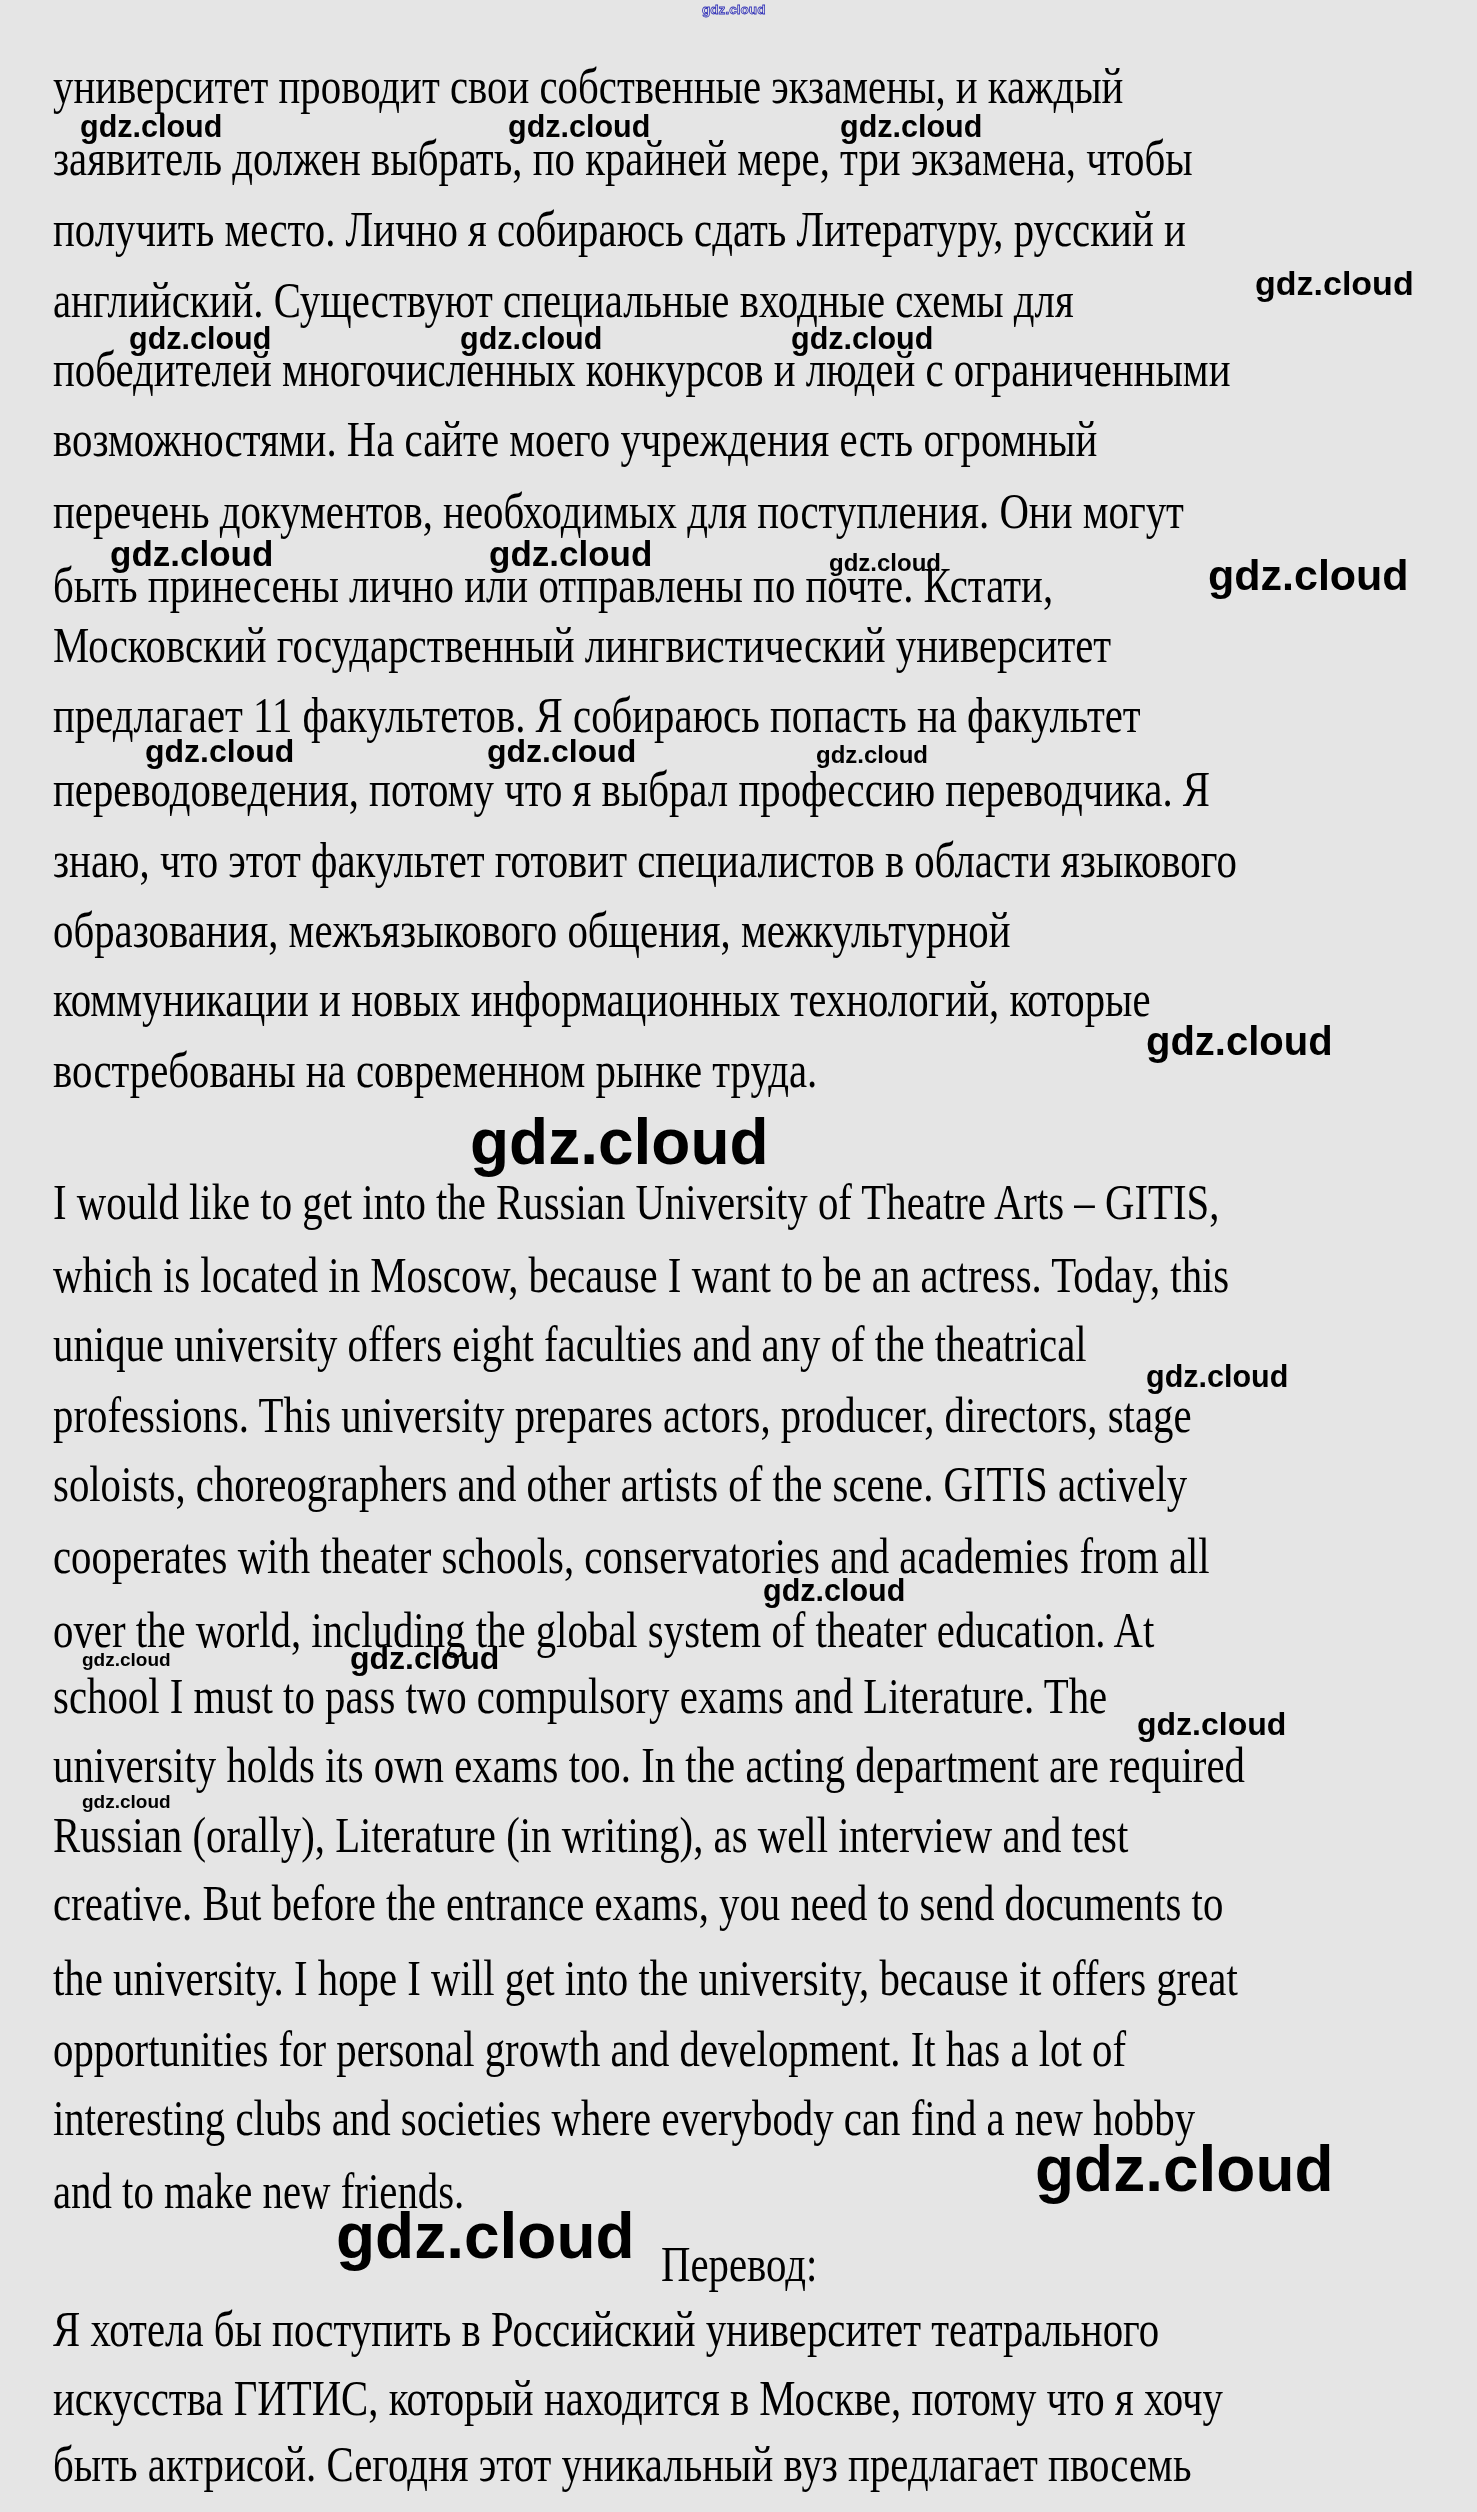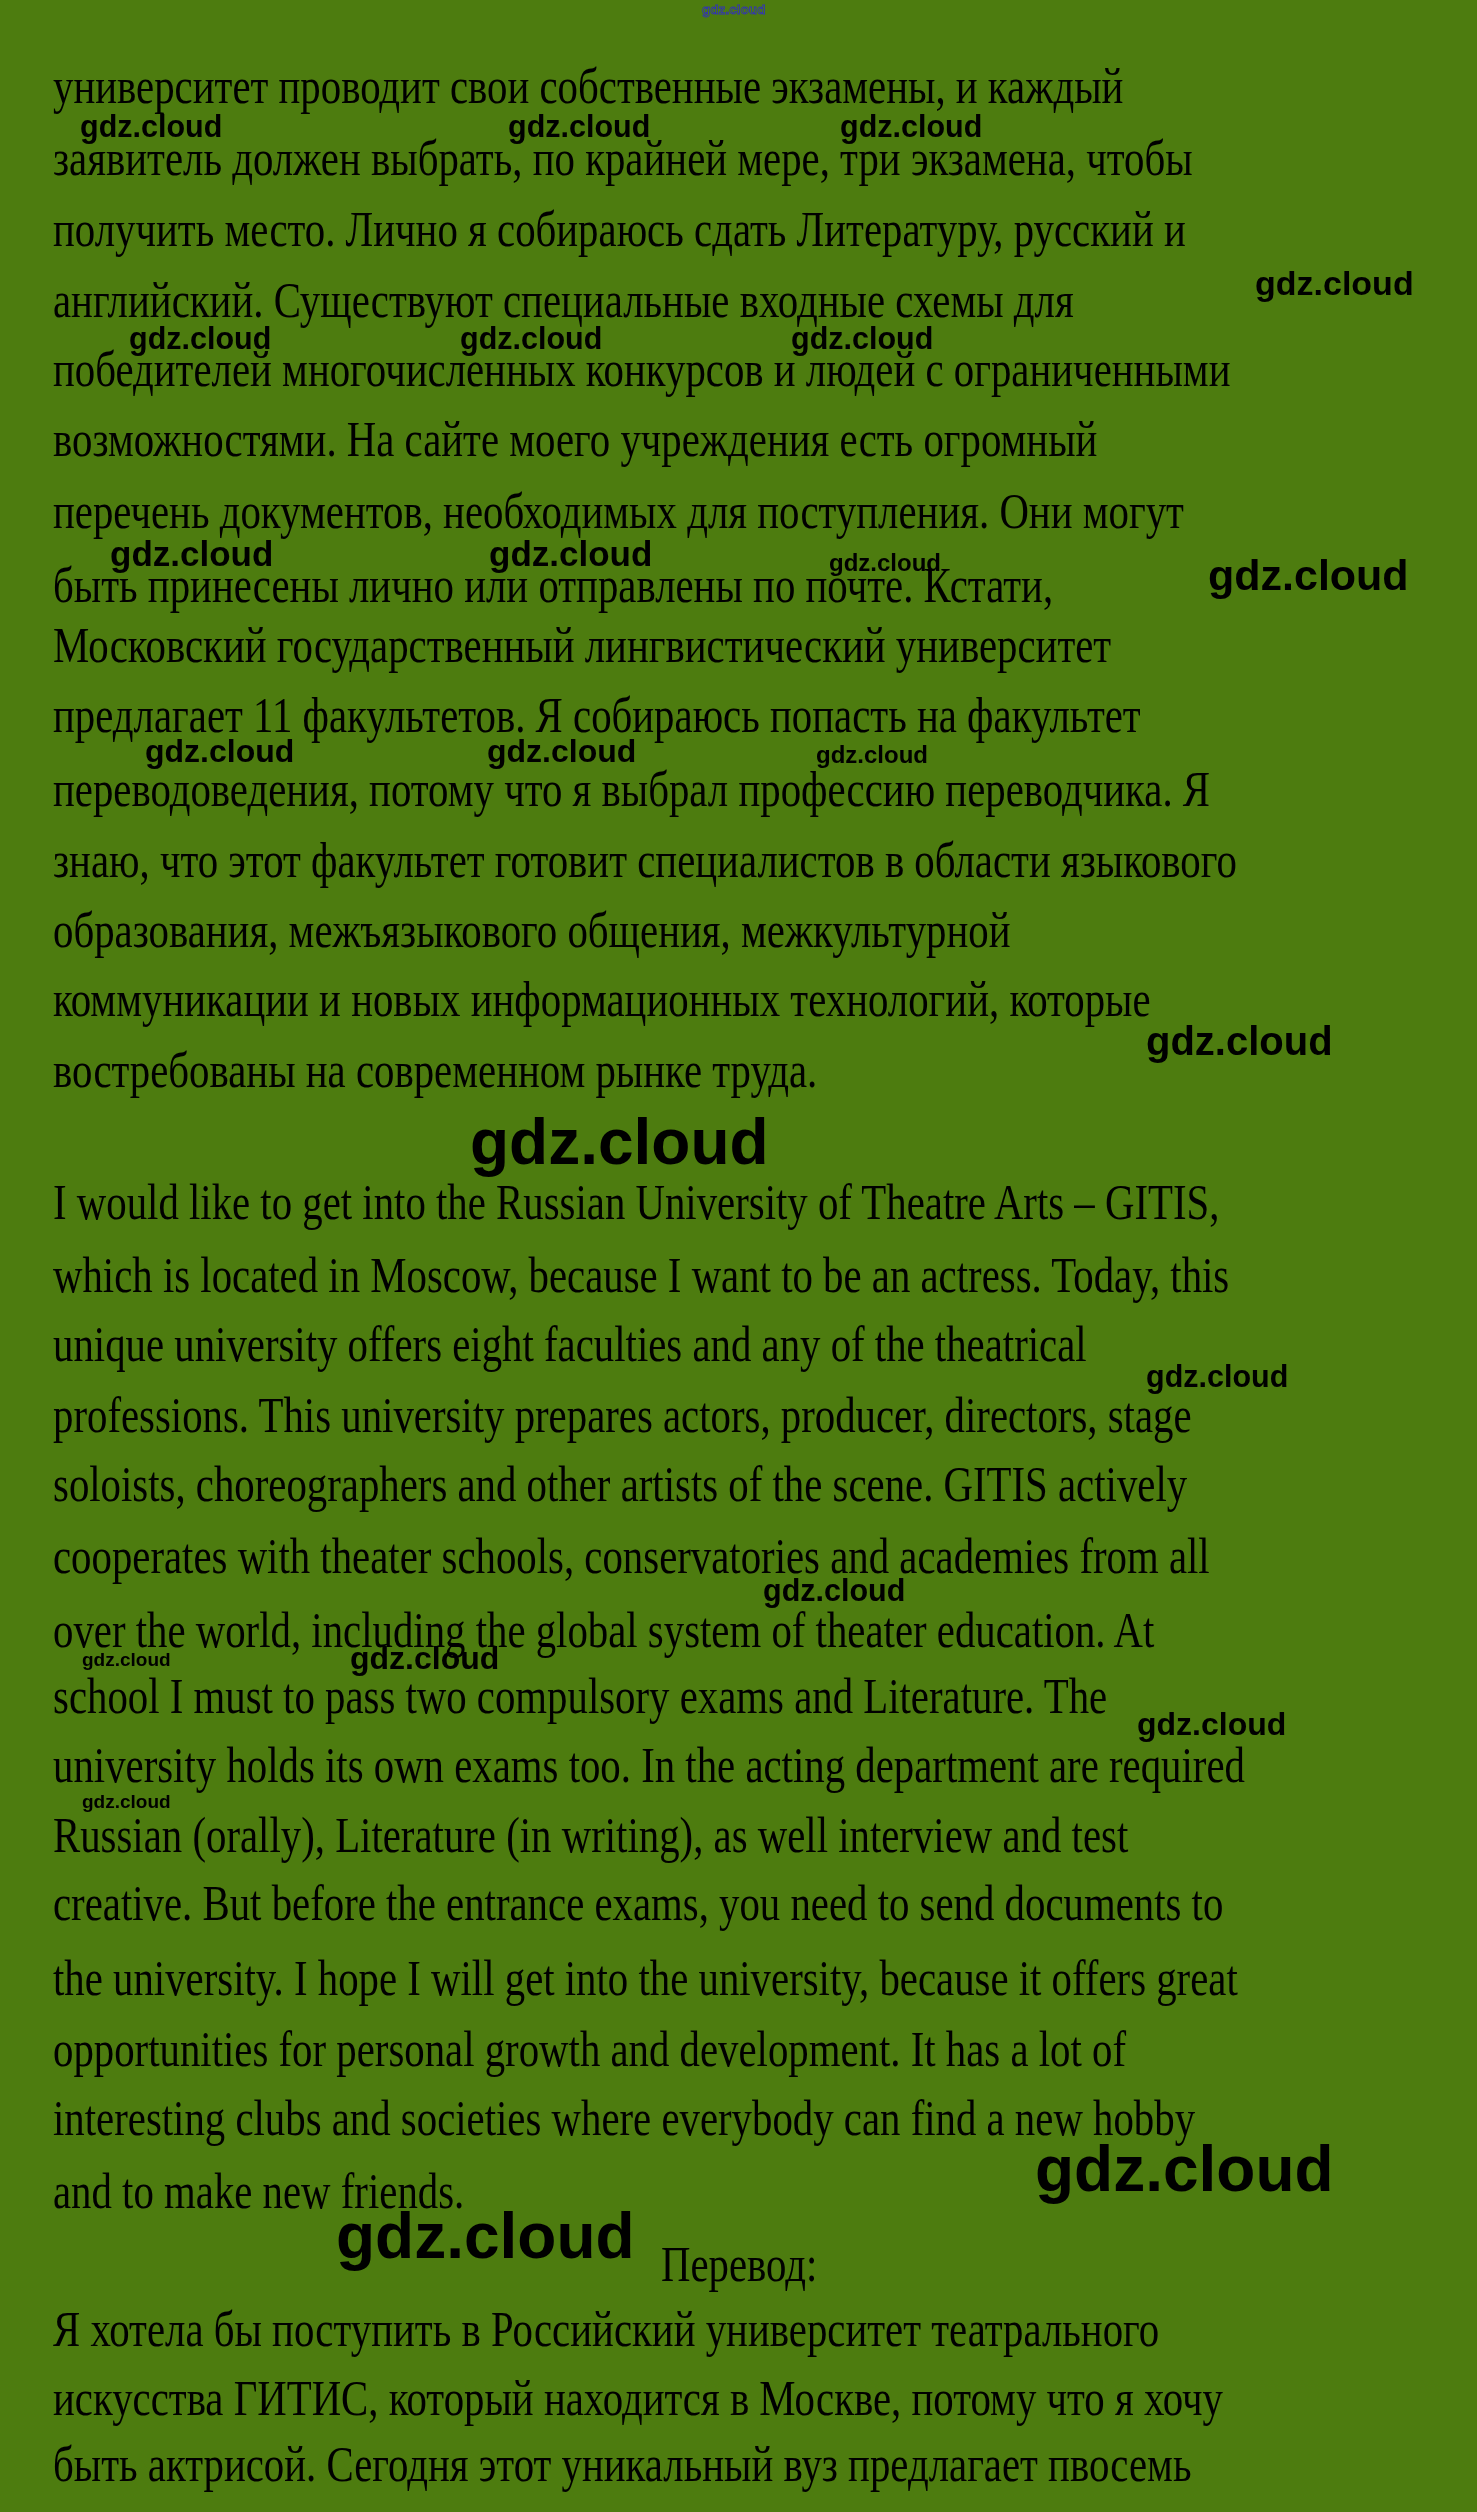--- a/index.html
+++ b/index.html
@@ -1,17 +1,17 @@
 <!DOCTYPE html>
 <html style="font-size:13px"><head>
 <meta charset="utf-8">
 <style>
   html,body{margin:0;padding:0;background:#fff;}
   .page{
-    position:relative;width:1478px;height:2512px;background:#4d7c0f;
+    position:relative;width:1478px;height:2512px;background:#e5e5e5;
     overflow:hidden;font-family:"Liberation Serif", serif;
   }
   
   .ln{
     position:absolute;left:53px;white-space:nowrap;color:#000;
     font-size:51px;line-height:51px;
     transform:scaleX(0.8);transform-origin:0 0;
   }
   
   .wm{

